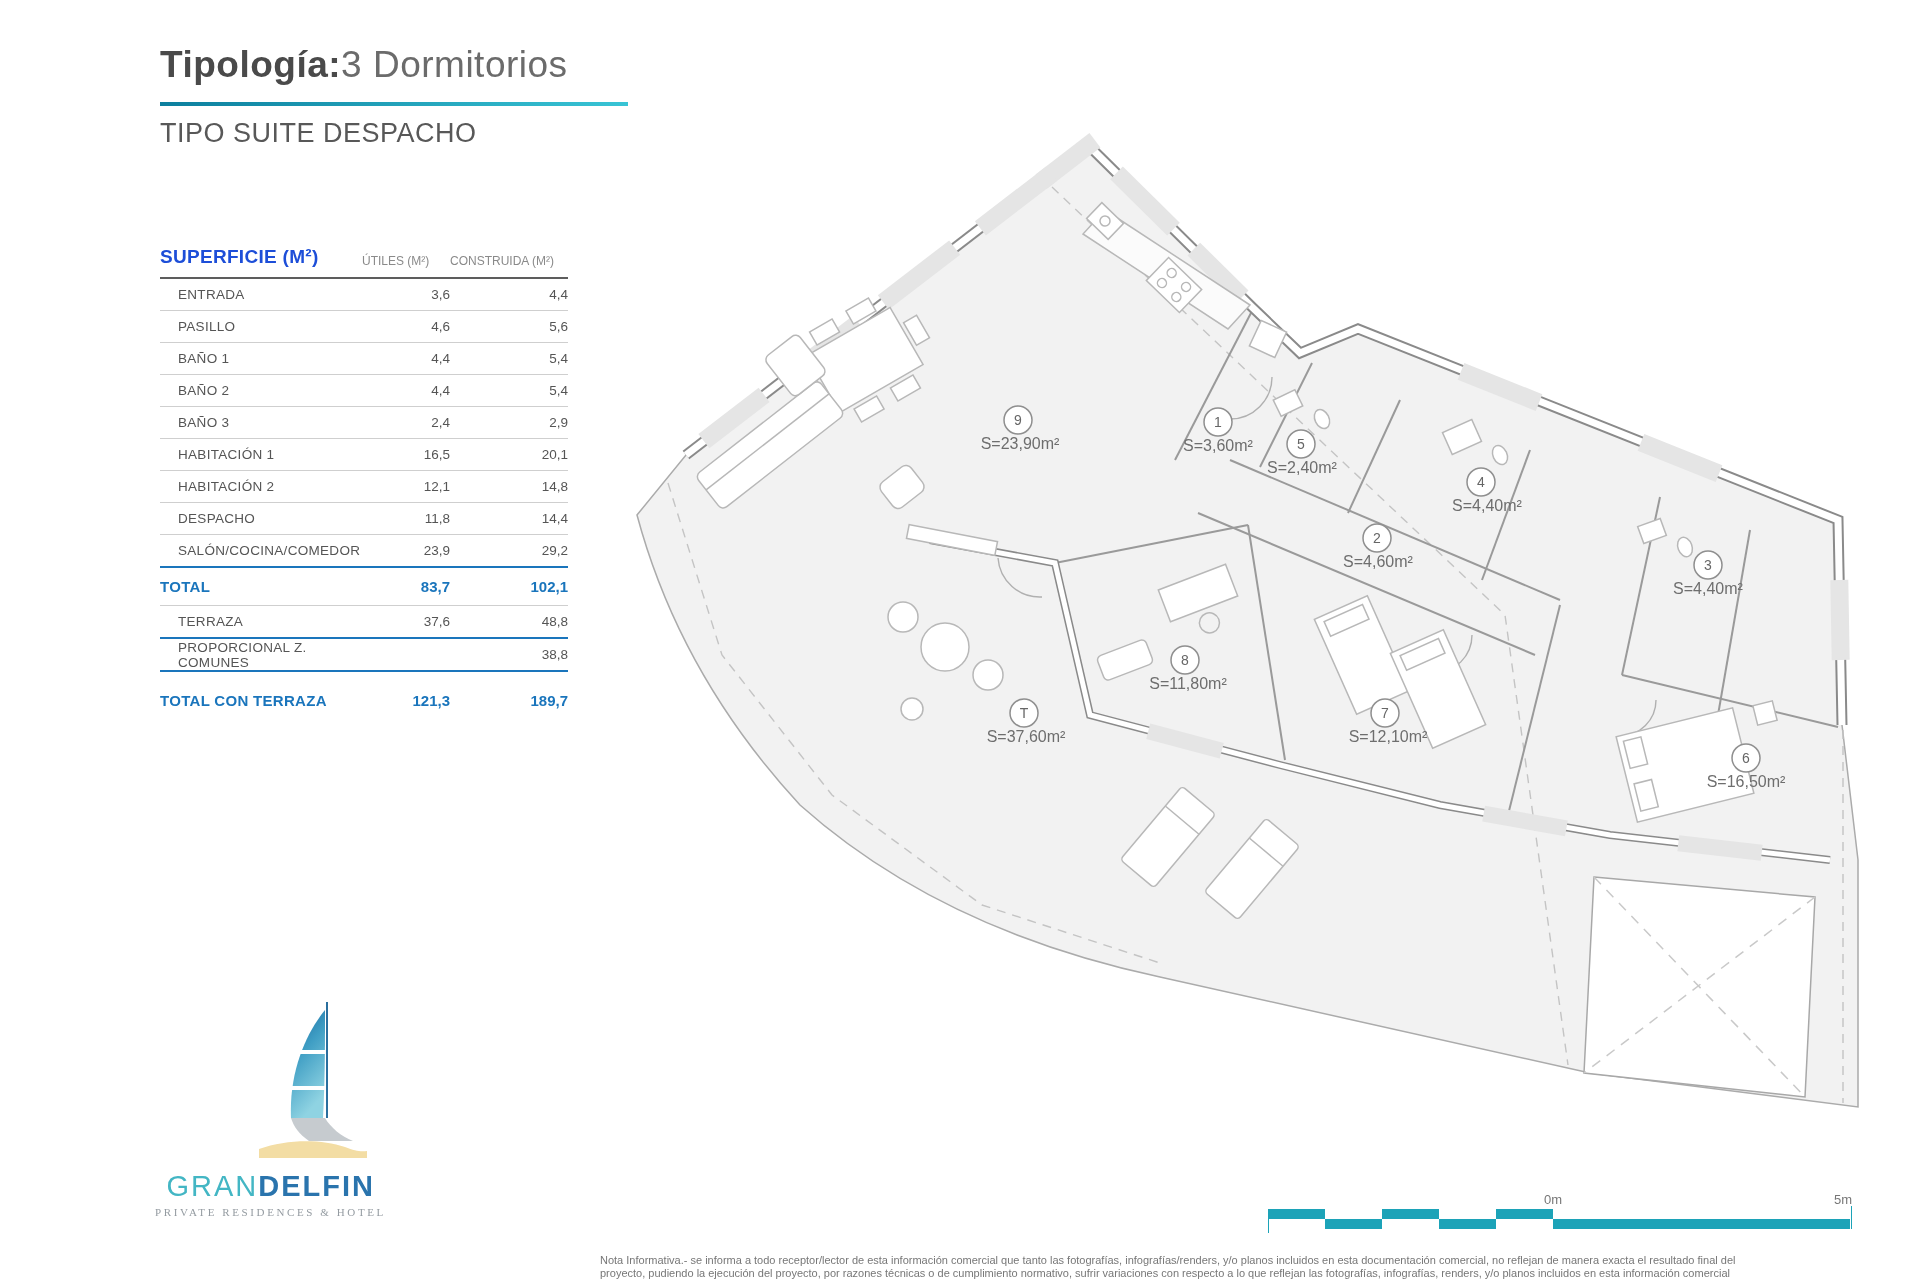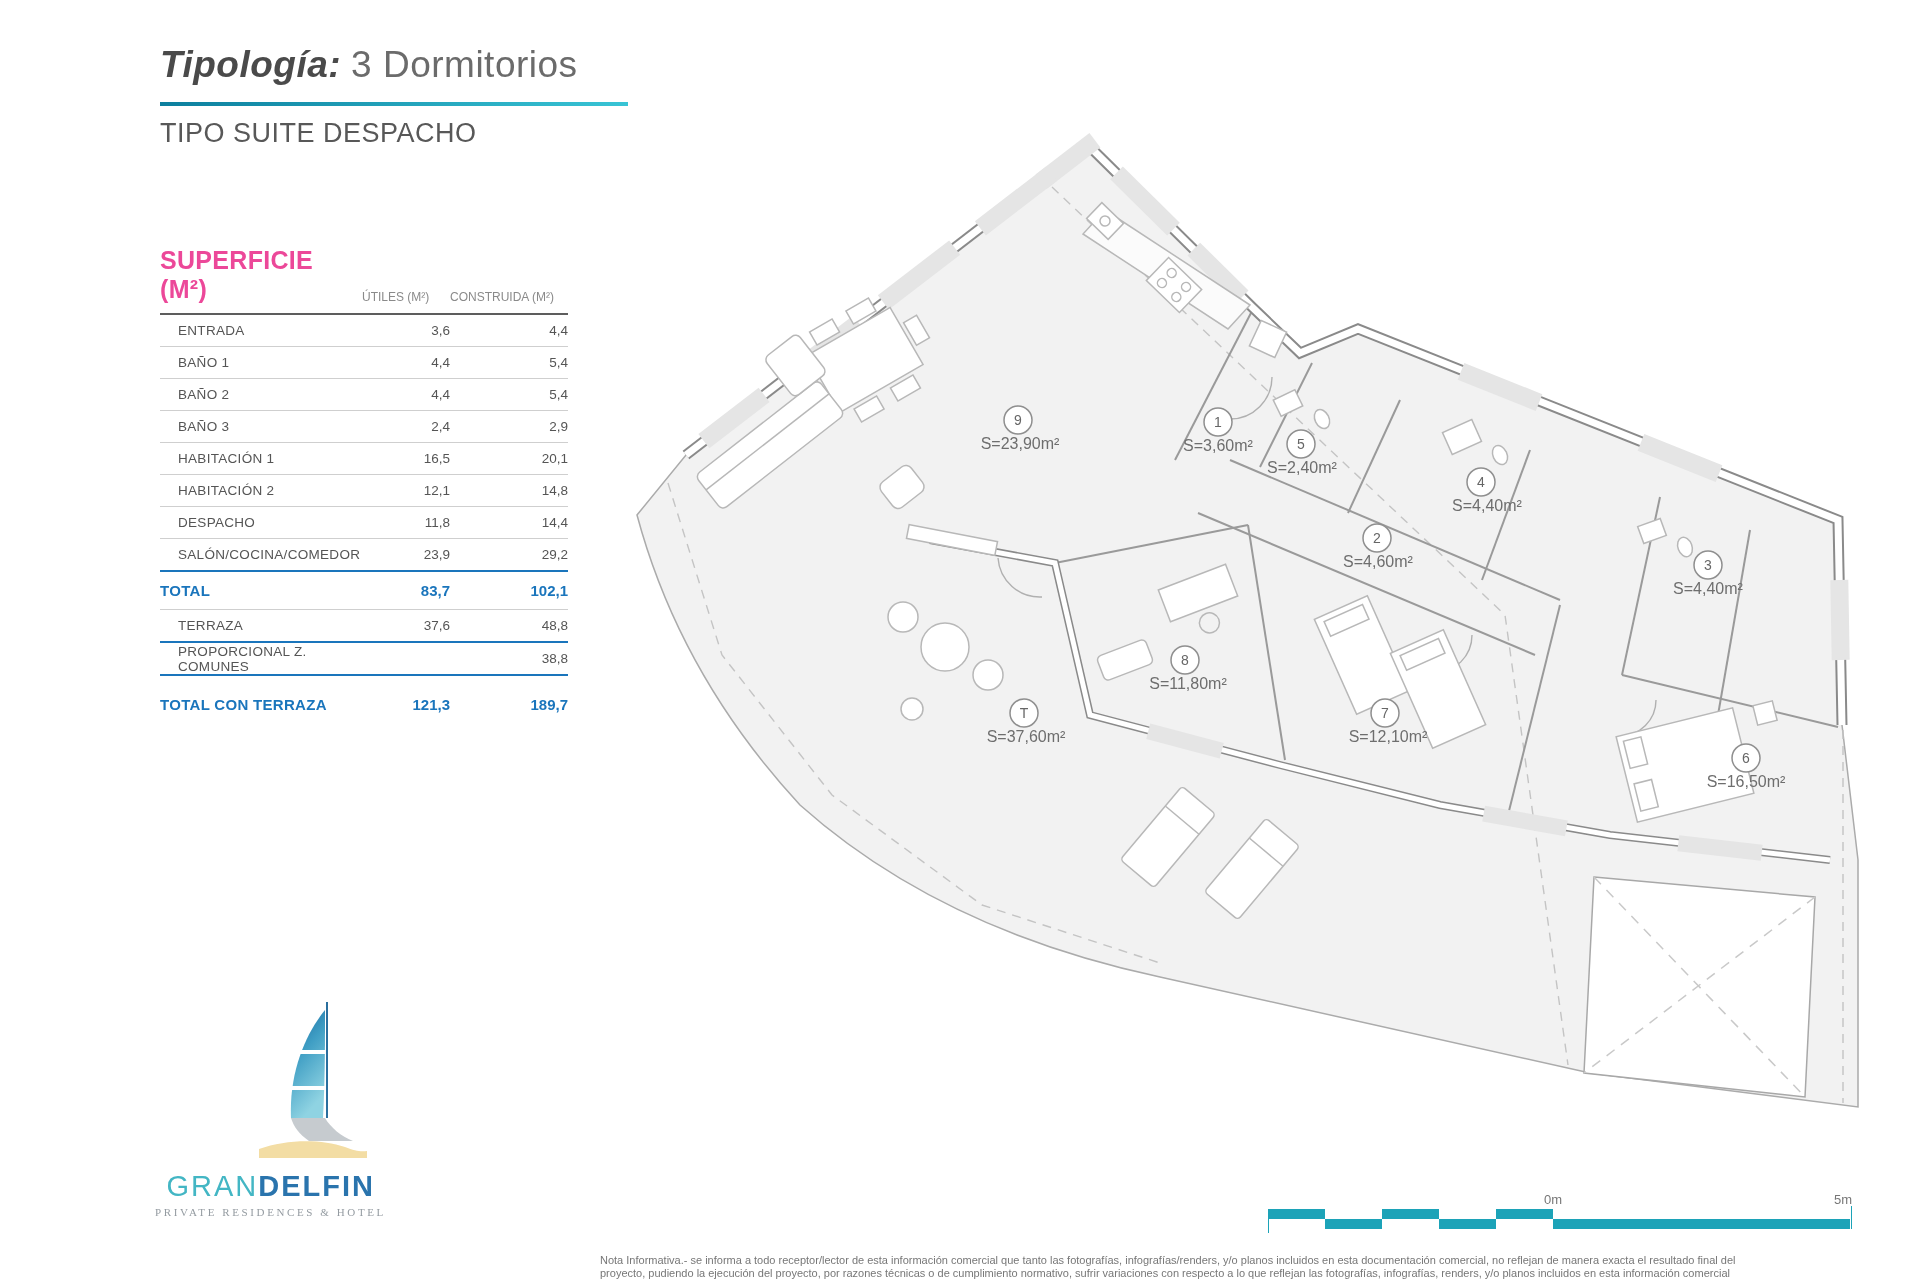--- a/index.html
+++ b/index.html
@@ -3,29 +3,29 @@
 <meta charset="utf-8">
 <style>
   html,body{margin:0;padding:0;}
   body{
     width:1920px;height:1280px;overflow:hidden;position:relative;
     background:#ffffff;font-family:"Liberation Sans",sans-serif;
   }
   
   .hdr{position:absolute;left:160px;top:44px;}
   .hdr-title{font-size:37px;color:#6b6b6b;font-weight:300;letter-spacing:.5px;white-space:nowrap;}
-  .hdr-title b{color:#4a4a4a;font-weight:700;margin-right:10px;font-style:italic;}
+  .hdr-title b{color:#4a4a4a;font-weight:700;}
   .hdr-rule{position:absolute;left:160px;top:102px;width:468px;height:4px;
     background:linear-gradient(to right,#0c7f9e,#38c4d5);}
   .hdr-sub{position:absolute;left:160px;top:118px;font-size:27px;color:#585858;
     font-weight:400;letter-spacing:.5px;}
   
   .tbl{position:absolute;left:160px;top:246px;width:408px;font-size:13.5px;color:#555;}
   .tbl-head{display:flex;align-items:flex-end;padding-bottom:9px;border-bottom:2px solid #5d5d5d;}
-  .tbl-head .c1{flex:1;font-size:25px;font-weight:700;color:#ec4899;letter-spacing:.3px;}
+  .tbl-head .c1{flex:1;font-size:19px;font-weight:700;color:#1d4ed8;letter-spacing:.3px;}
   .tbl-head .c2,.tbl-head .c3{font-size:12px;color:#8a8a8a;text-align:left;}
   .c2{width:88px;}.c3{width:118px;}
   .trow{display:flex;align-items:center;height:31px;border-bottom:1px solid #cfcfcf;}
   .trow .c1{flex:1;padding-left:18px;letter-spacing:.3px;}
   .trow .c2,.trow .c3{text-align:right;}
   .trow.blue-bottom{border-bottom:2px solid #1a75bc;}
   .trow.total{height:37px;border-bottom:1px solid #cfcfcf;color:#1a75bc;font-weight:700;font-size:15px;}
   .trow.total .c1{padding-left:0;}
   .trow.grand{height:37px;border-bottom:none;color:#1a75bc;font-weight:700;font-size:15px;align-items:flex-end;}
   .trow.grand .c1{padding-left:0;}
@@ -60,20 +60,25 @@
 <div class="tbl">
   <div class="tbl-head">
     <div class="c1">SUPERFICIE (M²)</div>
     <div class="c2">ÚTILES (M²)</div>
     <div class="c3">CONSTRUIDA (M²)</div>
   </div>
   <div class="trow">
       <div class="c1">ENTRADA</div>
       <div class="c2">3,6</div>
       <div class="c3">4,4</div>
+    </div>
+  <div class="trow">
+      <div class="c1">PASILLO</div>
+      <div class="c2">4,6</div>
+      <div class="c3">5,6</div>
     </div>
   <div class="trow">
       <div class="c1">BAÑO 1</div>
       <div class="c2">4,4</div>
       <div class="c3">5,4</div>
     </div>
   <div class="trow">
       <div class="c1">BAÑO 2</div>
       <div class="c2">4,4</div>
       <div class="c3">5,4</div>

